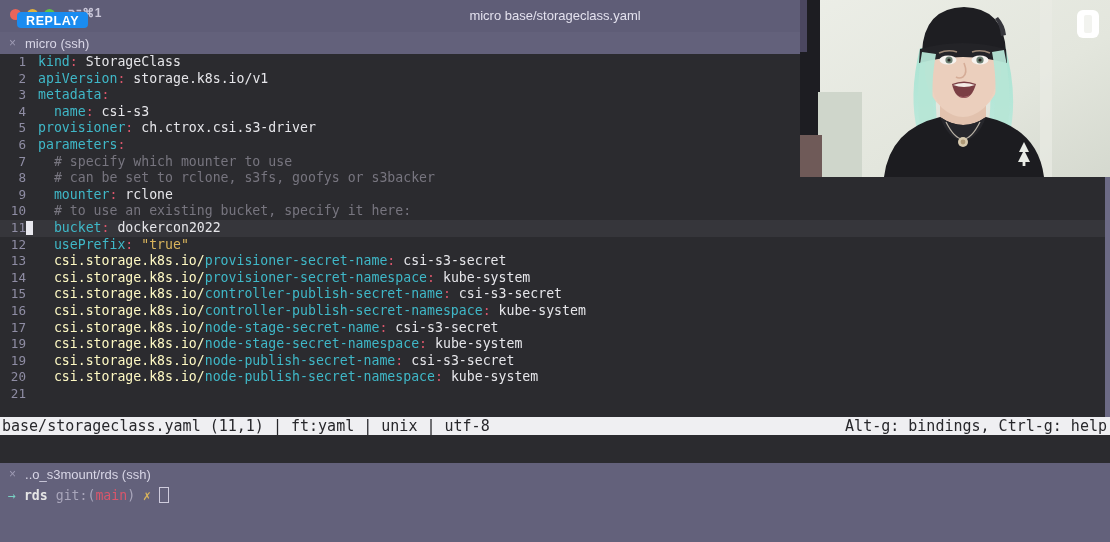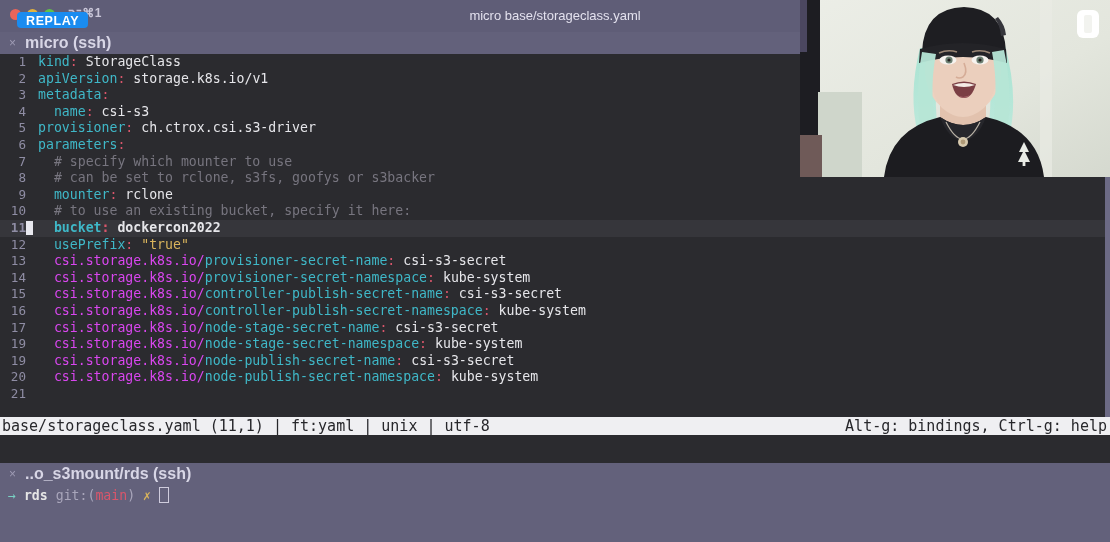--- a/index.html
+++ b/index.html
@@ -21,38 +21,38 @@
   .shortcut{position:absolute;left:68px;top:6px;font-size:12px;color:#c9c6d8;letter-spacing:.5px;font-weight:600;}
   .replay{position:absolute;left:17px;top:12px;background:#1a8cf0;color:#fff;font-size:12.5px;
     font-weight:bold;letter-spacing:.6px;padding:3px 9px 0 9px;border-radius:4px;line-height:1;}
   .wintitle{position:absolute;left:0;top:0;width:1110px;height:32px;line-height:32px;text-align:center;
     font-size:13px;font-weight:normal;color:#e3e1ee;}
 
   
   .tabbar{position:absolute;left:0;top:32px;width:1110px;height:22px;background:#63617b;}
   .tab{position:absolute;left:0;top:0;height:22px;display:flex;align-items:center;gap:9px;padding-left:9px;}
   .tab .x{font-size:12px;color:#9e9bb4;line-height:1;}
-  .tab .tlabel{font-size:16px;color:#d8d6e6;font-weight:bold;}
+  .tab .tlabel{font-size:13px;color:#d8d6e6;font-weight:normal;}
 
   
   .editor{position:absolute;left:0;top:54px;width:1110px;height:363px;background:#2b2b2f;overflow:hidden;}
   .code{position:absolute;left:0;top:0;width:1110px;
     font-family:"DejaVu Sans Mono","Liberation Mono",monospace;font-size:13.2px;}
   .line{position:relative;height:16.6px;line-height:16.6px;white-space:pre;}
-  .line.cur{background:#36363b;font-weight:bold;}
+  .line.cur{background:#36363b;}
   .ln{display:inline-block;width:26px;text-align:right;color:#8f8da4;
       font-family:"DejaVu Sans Mono","Liberation Mono",monospace;font-size:12.6px;}
   .gut{display:inline-block;width:12px;}
   .cursor{position:absolute;left:26px;top:1.5px;width:7px;height:14px;background:#e9e9ef;}
   .k{color:#3fb8c8;}
   .c{color:#d9566b;}
   .v{color:#e6e6ea;}
   .s{color:#d9b45c;}
   .cm{color:#77757f;}
-  .w{color:#d946ef;text-align:right;}
+  .w{color:#fef9c3;text-align:right;}
   .scroll{position:absolute;right:0;top:0;width:5px;height:363px;background:#6c6a85;}
 
   
   .statusbar{position:absolute;left:0;top:417px;width:1110px;height:18px;background:#efeff2;
     font-family:"DejaVu Sans Mono","Liberation Mono",monospace;font-size:15px;color:#27272b;text-align:center;}
   .statusbar .left{position:absolute;left:2px;top:0;line-height:18px;white-space:pre;}
   .statusbar .right{position:absolute;right:3px;top:0;line-height:18px;white-space:pre;}
 
   
   .gapstrip{position:absolute;left:0;top:435px;width:1110px;height:28px;background:#2b2b2f;}

